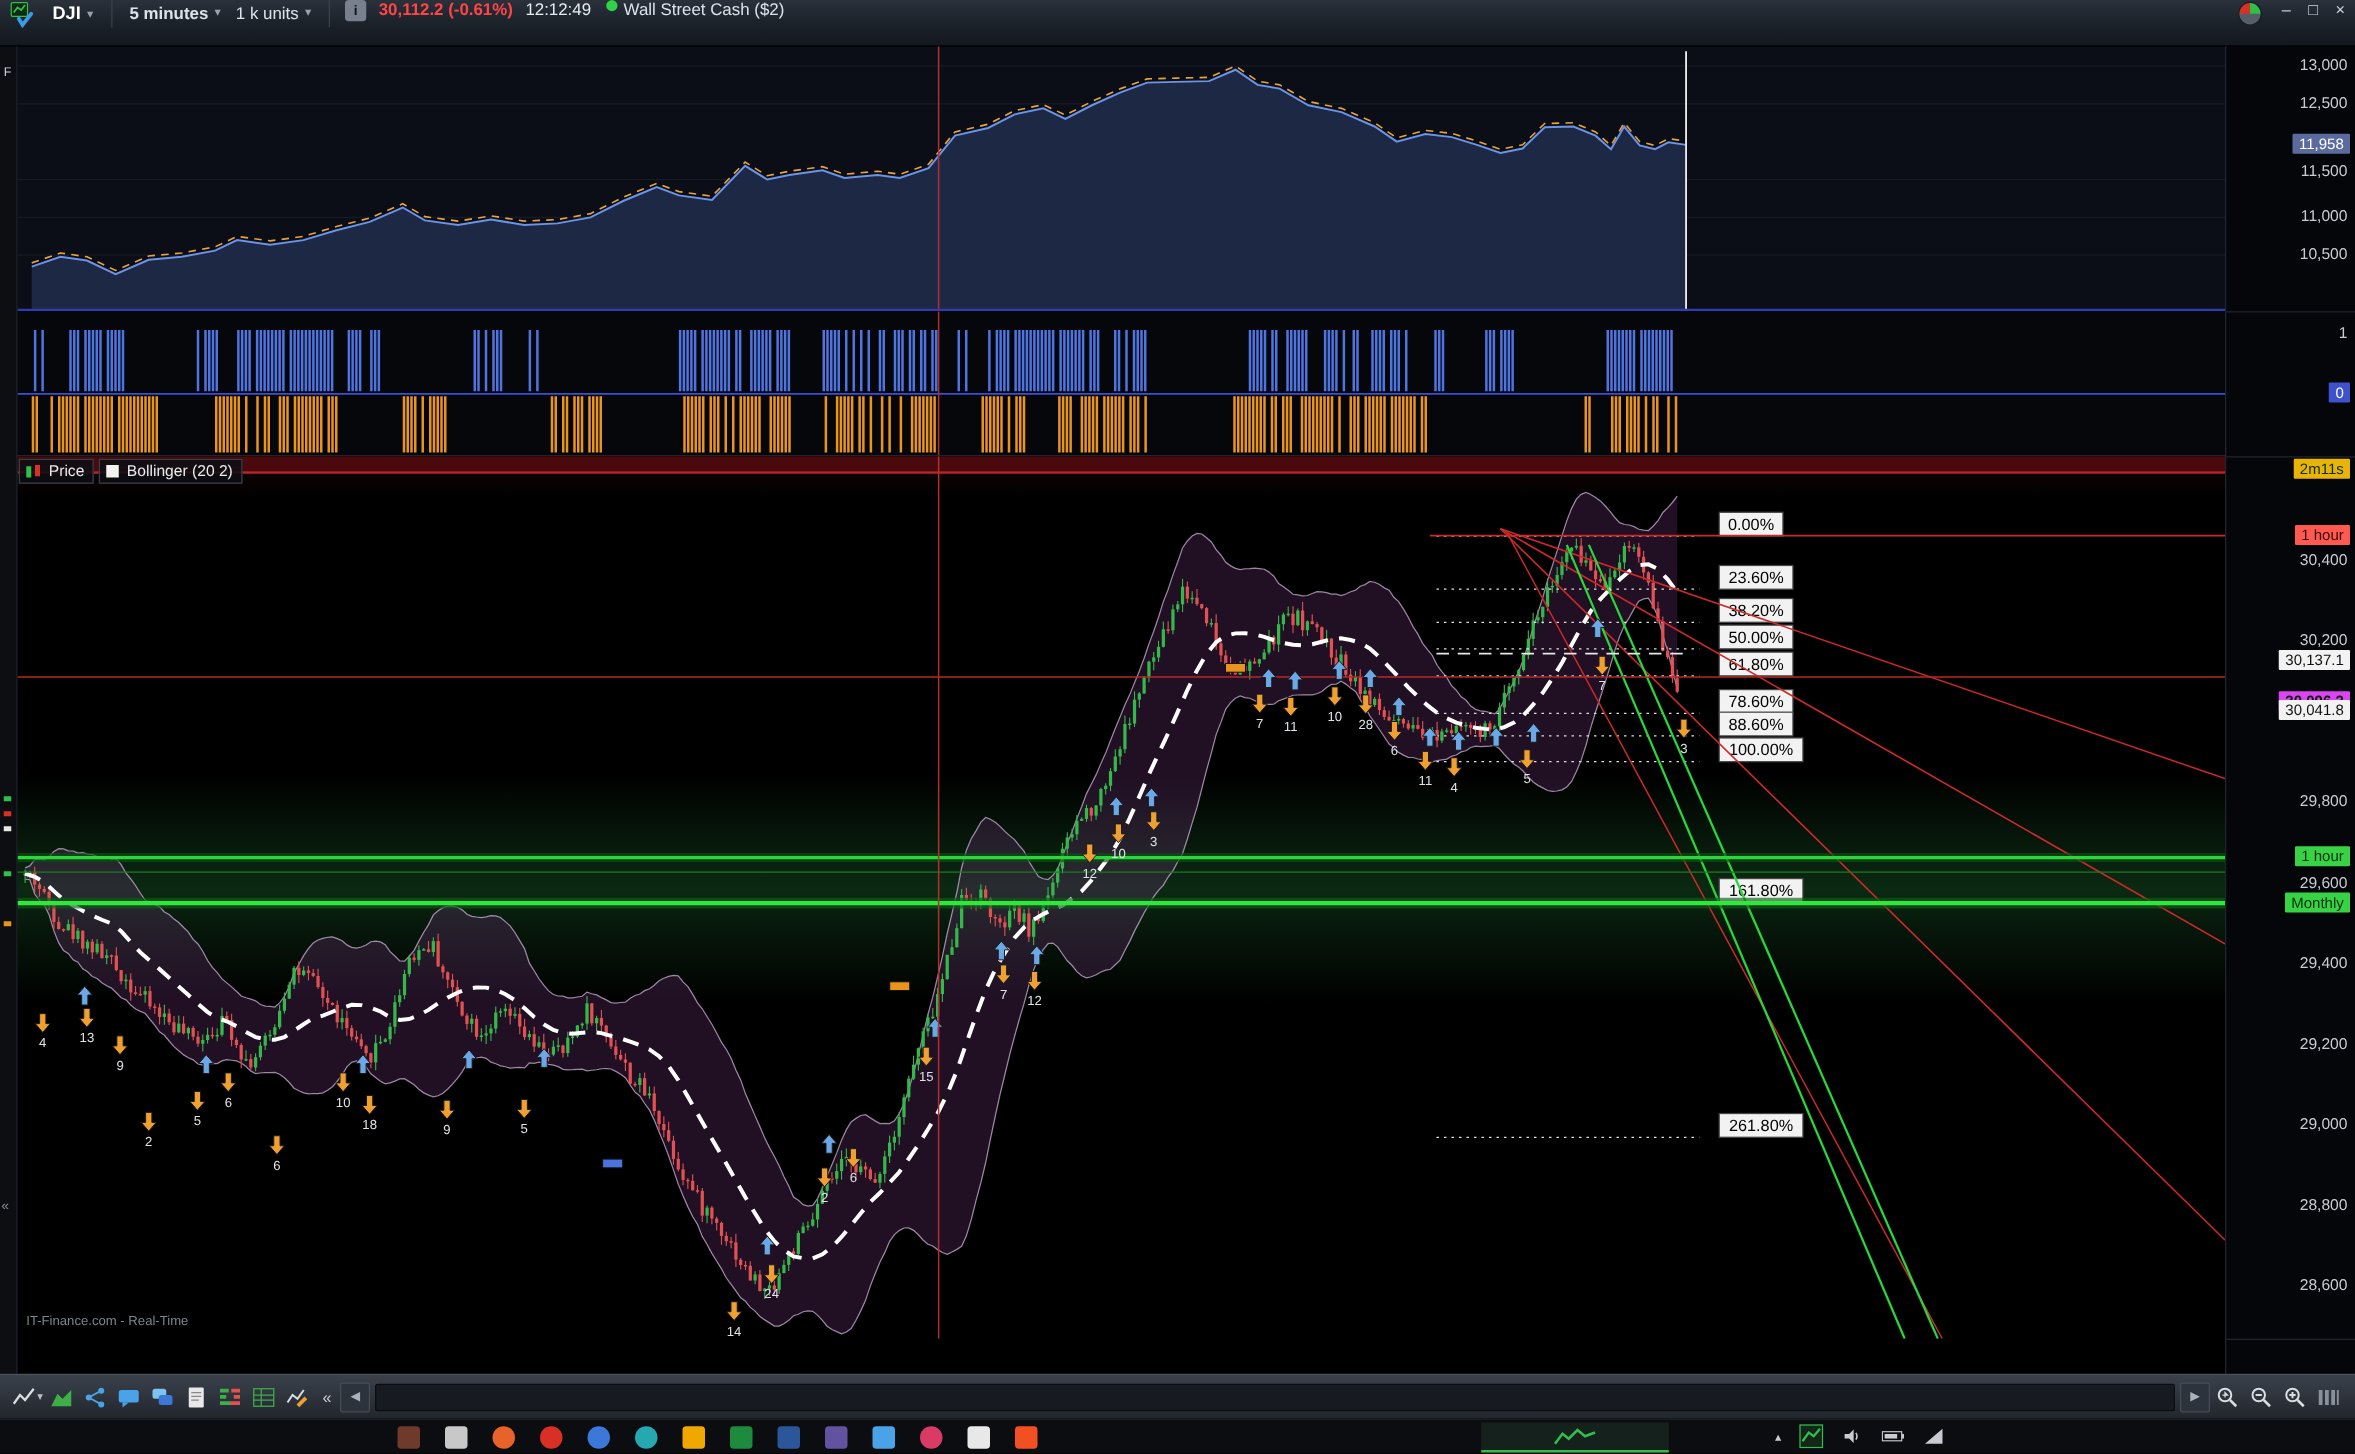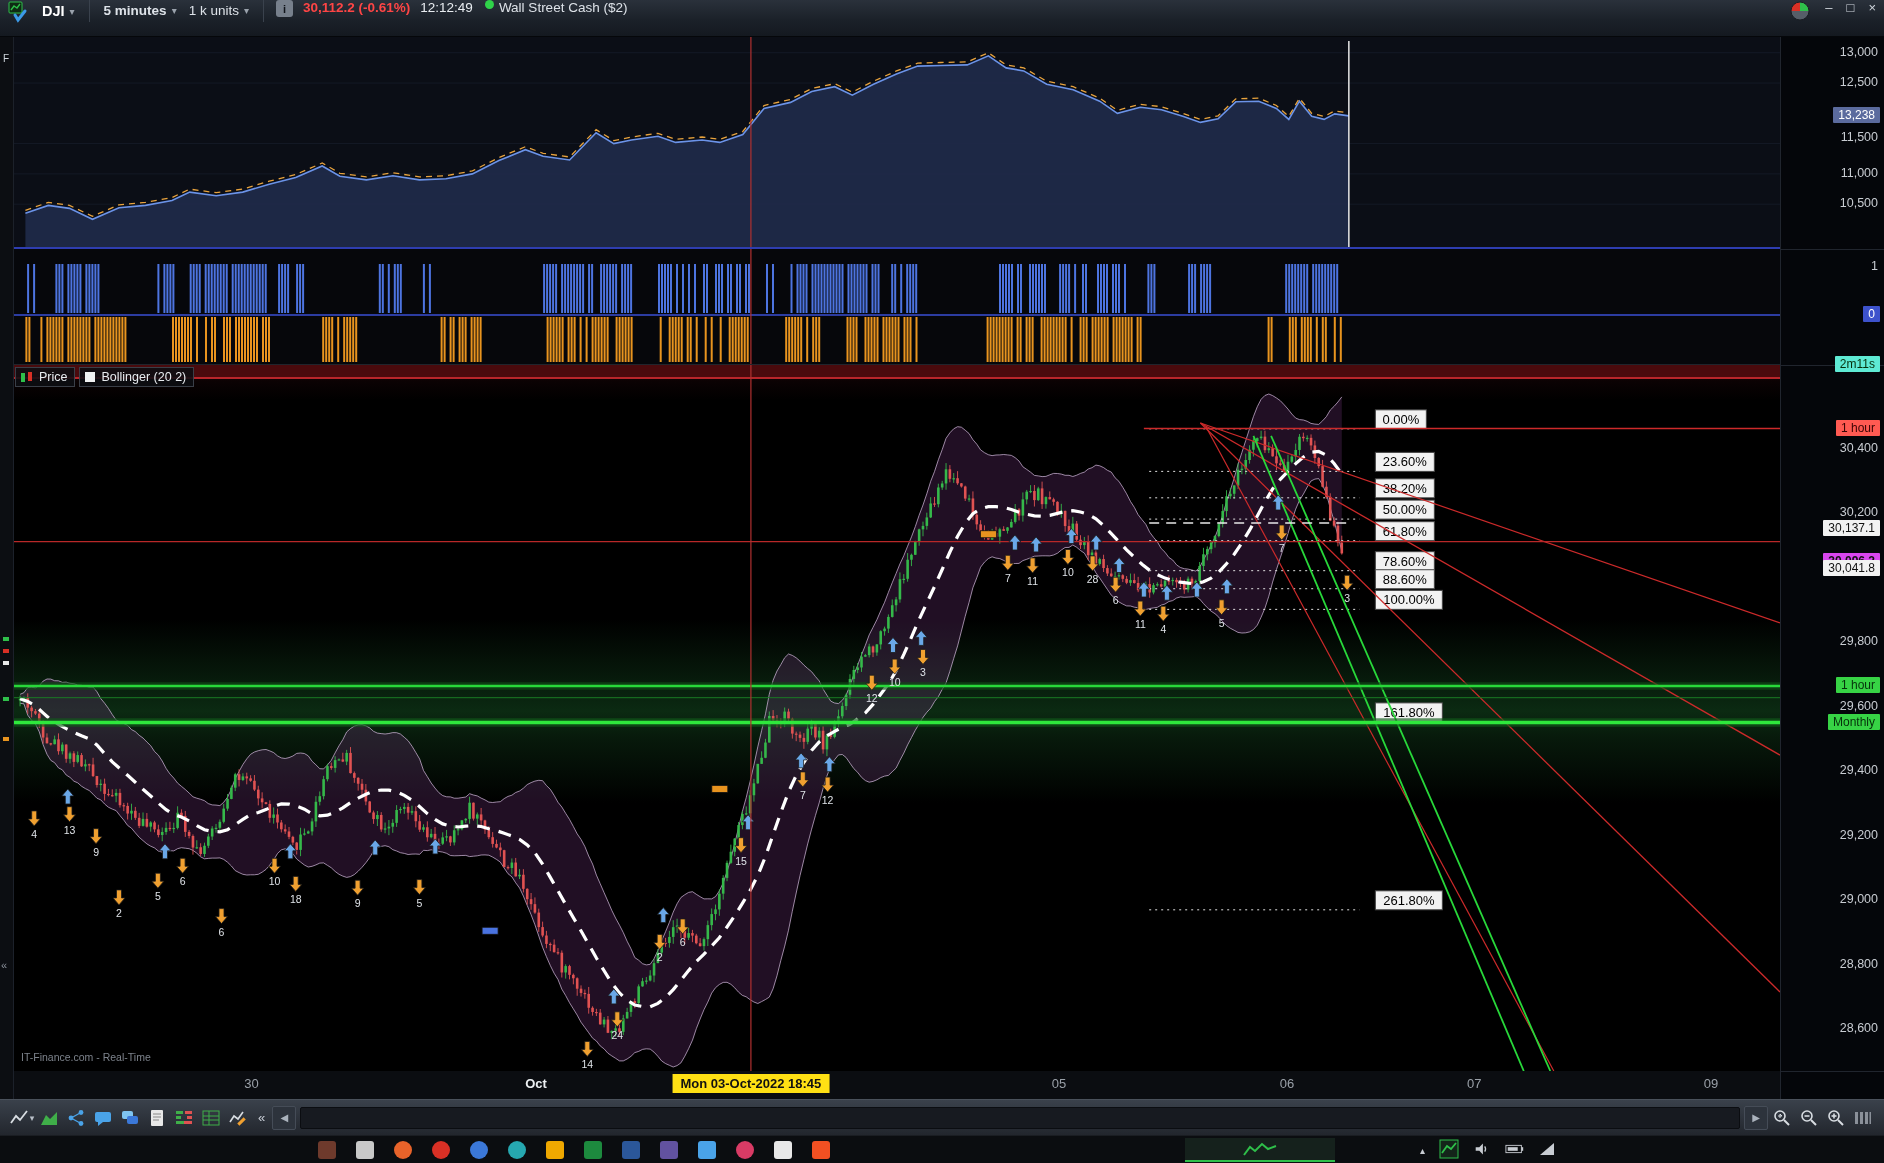--- a/index.html
+++ b/index.html
@@ -1381,53 +1381,44 @@
         <span>Price</span>
       </div>
       <div class="chip">
         <svg width="12" height="12" viewBox="0 0 12 12">
           <rect x="1" y="1" width="10" height="10" fill="#f2f2f2"></rect>
         </svg>
         <span>Bollinger (20 2)</span>
       </div>
     </div>
     <div class="watermark">IT-Finance.com - Real-Time</div>
-    <div class="xaxis" id="xaxis">
-        <div class="xlab" style="left: 238.545px;">30</div>
-        <div class="xlab bold" style="left: 523.032px;">Oct</div>
-        <div class="xlab" style="left: 1046.06px;">05</div>
-        <div class="xlab" style="left: 1274.01px;">06</div>
-        <div class="xlab" style="left: 1461.31px;">07</div>
-        <div class="xlab" style="left: 1698.09px;">09</div>
-        <div class="xdate" style="left: 737.899px;">Mon 03-Oct-2022 18:45</div>
-      </div>
   </div>
 
   <div class="axiscol" id="axiscol">
     <div class="asec" style="top:212px;"></div>
     <div class="asec" style="top:328px;"></div>
     <div class="asec" style="top:1034px;"></div>
   <div class="atick" style="top: 7.74857px;">13,000</div>
       <div class="atick" style="top: 38.0343px;">12,500</div>
       <div class="atick" style="top: 93px;">11,500</div>
       <div class="atick" style="top: 128.891px;">11,000</div>
       <div class="atick" style="top: 159.177px;">10,500</div>
-      <div class="abadge" style="top: 69.864px; background: rgb(91, 107, 158); color: rgb(255, 255, 255);">13,238</div>
+      <div class="abadge" style="top: 69.864px; background: rgb(91, 107, 158); color: rgb(255, 255, 255);">11,958</div>
       <div class="atick" style="top: 222px;">1</div>
       <div class="abadge" style="top: 269px; background: rgb(61, 82, 204); color: rgb(255, 255, 255);">0</div>
       <div class="atick" style="top: 403.817px;">30,400</div>
       <div class="atick" style="top: 468.292px;">30,200</div>
       <div class="atick" style="top: 597.242px;">29,800</div>
       <div class="atick" style="top: 661.717px;">29,600</div>
       <div class="atick" style="top: 726.192px;">29,400</div>
       <div class="atick" style="top: 790.667px;">29,200</div>
       <div class="atick" style="top: 855.142px;">29,000</div>
       <div class="atick" style="top: 919.616px;">28,800</div>
       <div class="atick" style="top: 984.091px;">28,600</div>
-      <div class="abadge" style="top: 319px; background: #5eead4; color: rgb(6, 48, 11);">2m11s</div>
+      <div class="abadge" style="top: 330px; background: #eab308; color: rgb(6, 48, 11);">2m11s</div>
       <div class="abadge" style="top: 382.508px; background: rgb(255, 90, 82); color: rgb(58, 5, 5);">1 hour</div>
       <div class="abadge" style="top: 483.411px; background: rgb(242, 242, 242); color: rgb(17, 17, 17);">30,137.1</div>
       <div class="abadge" style="top: 516px; background: #d946ef; color: rgb(17, 17, 17); font-weight: bold;">30,096.2</div>
       <div class="abadge" style="top: 522.741px; background: rgb(242, 242, 242); color: rgb(17, 17, 17);">30,041.8</div>
       <div class="abadge" style="top: 640.085px; background: rgb(55, 211, 69); color: rgb(6, 48, 11);">1 hour</div>
       <div class="abadge" style="top: 676.513px; background: rgb(55, 211, 69); color: rgb(6, 48, 11);">Monthly</div>
     </div>
 
   <div class="toolbar" id="toolbar">
       <div class="tool-btn">

